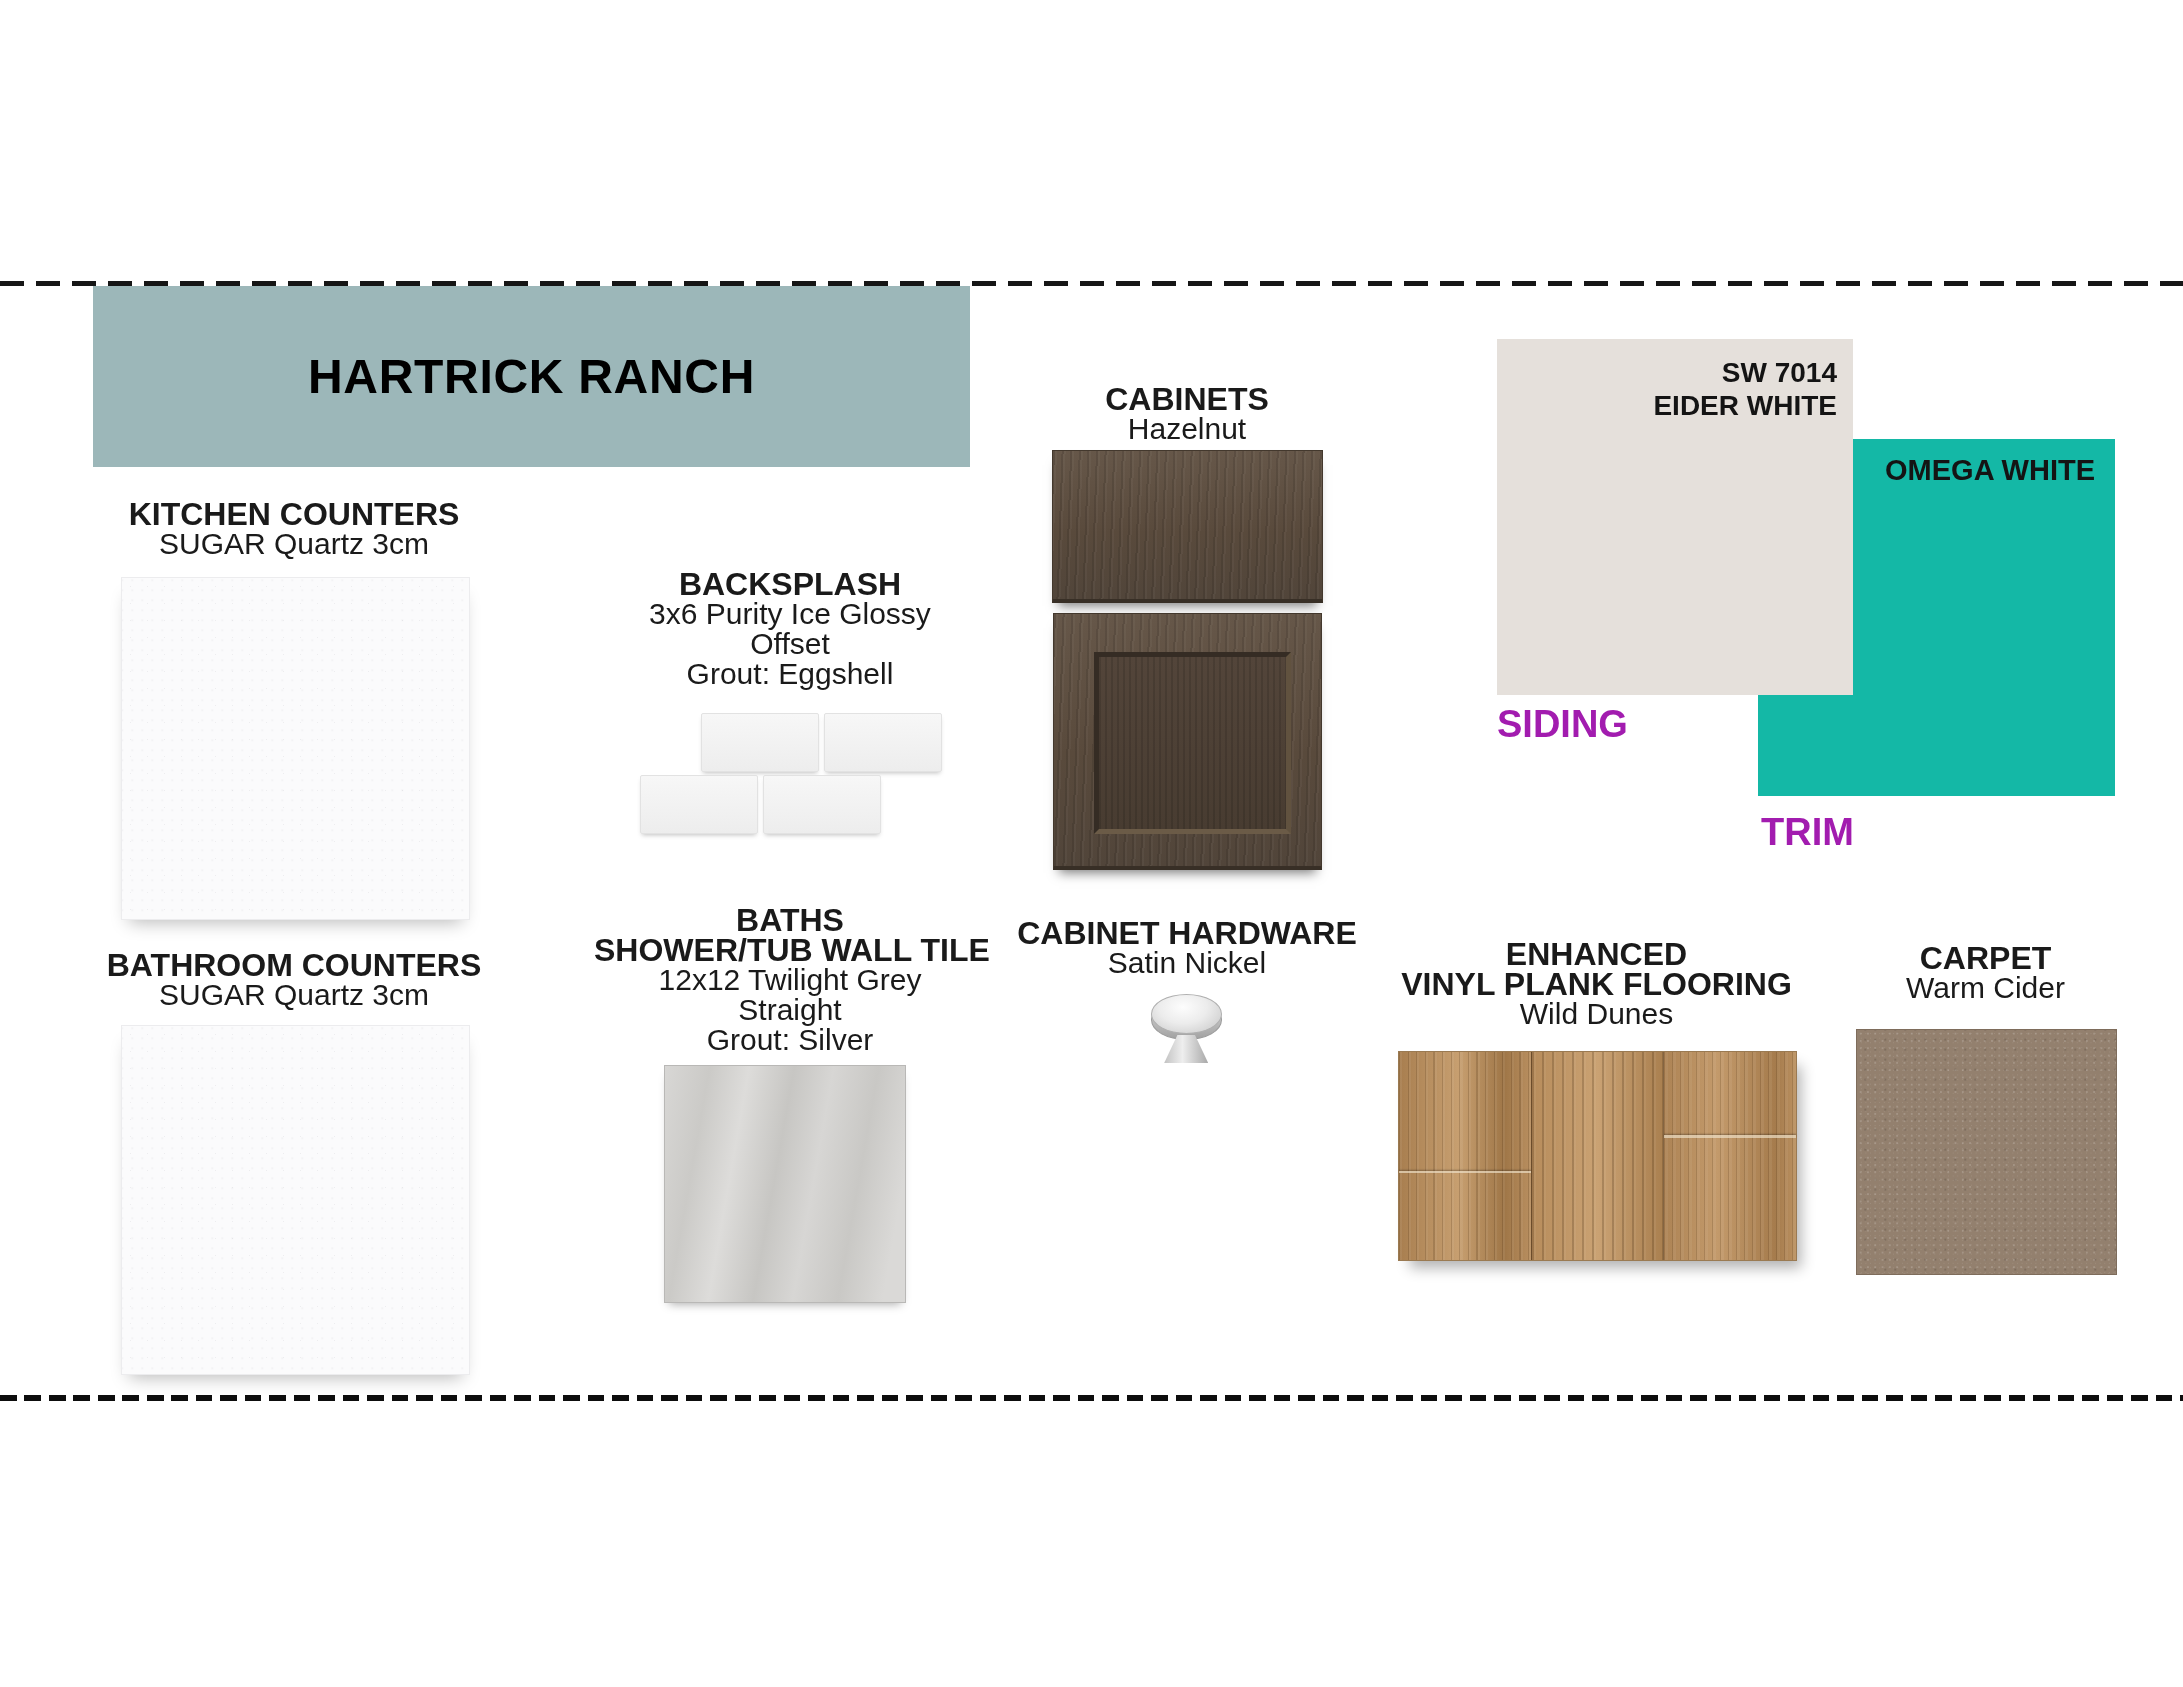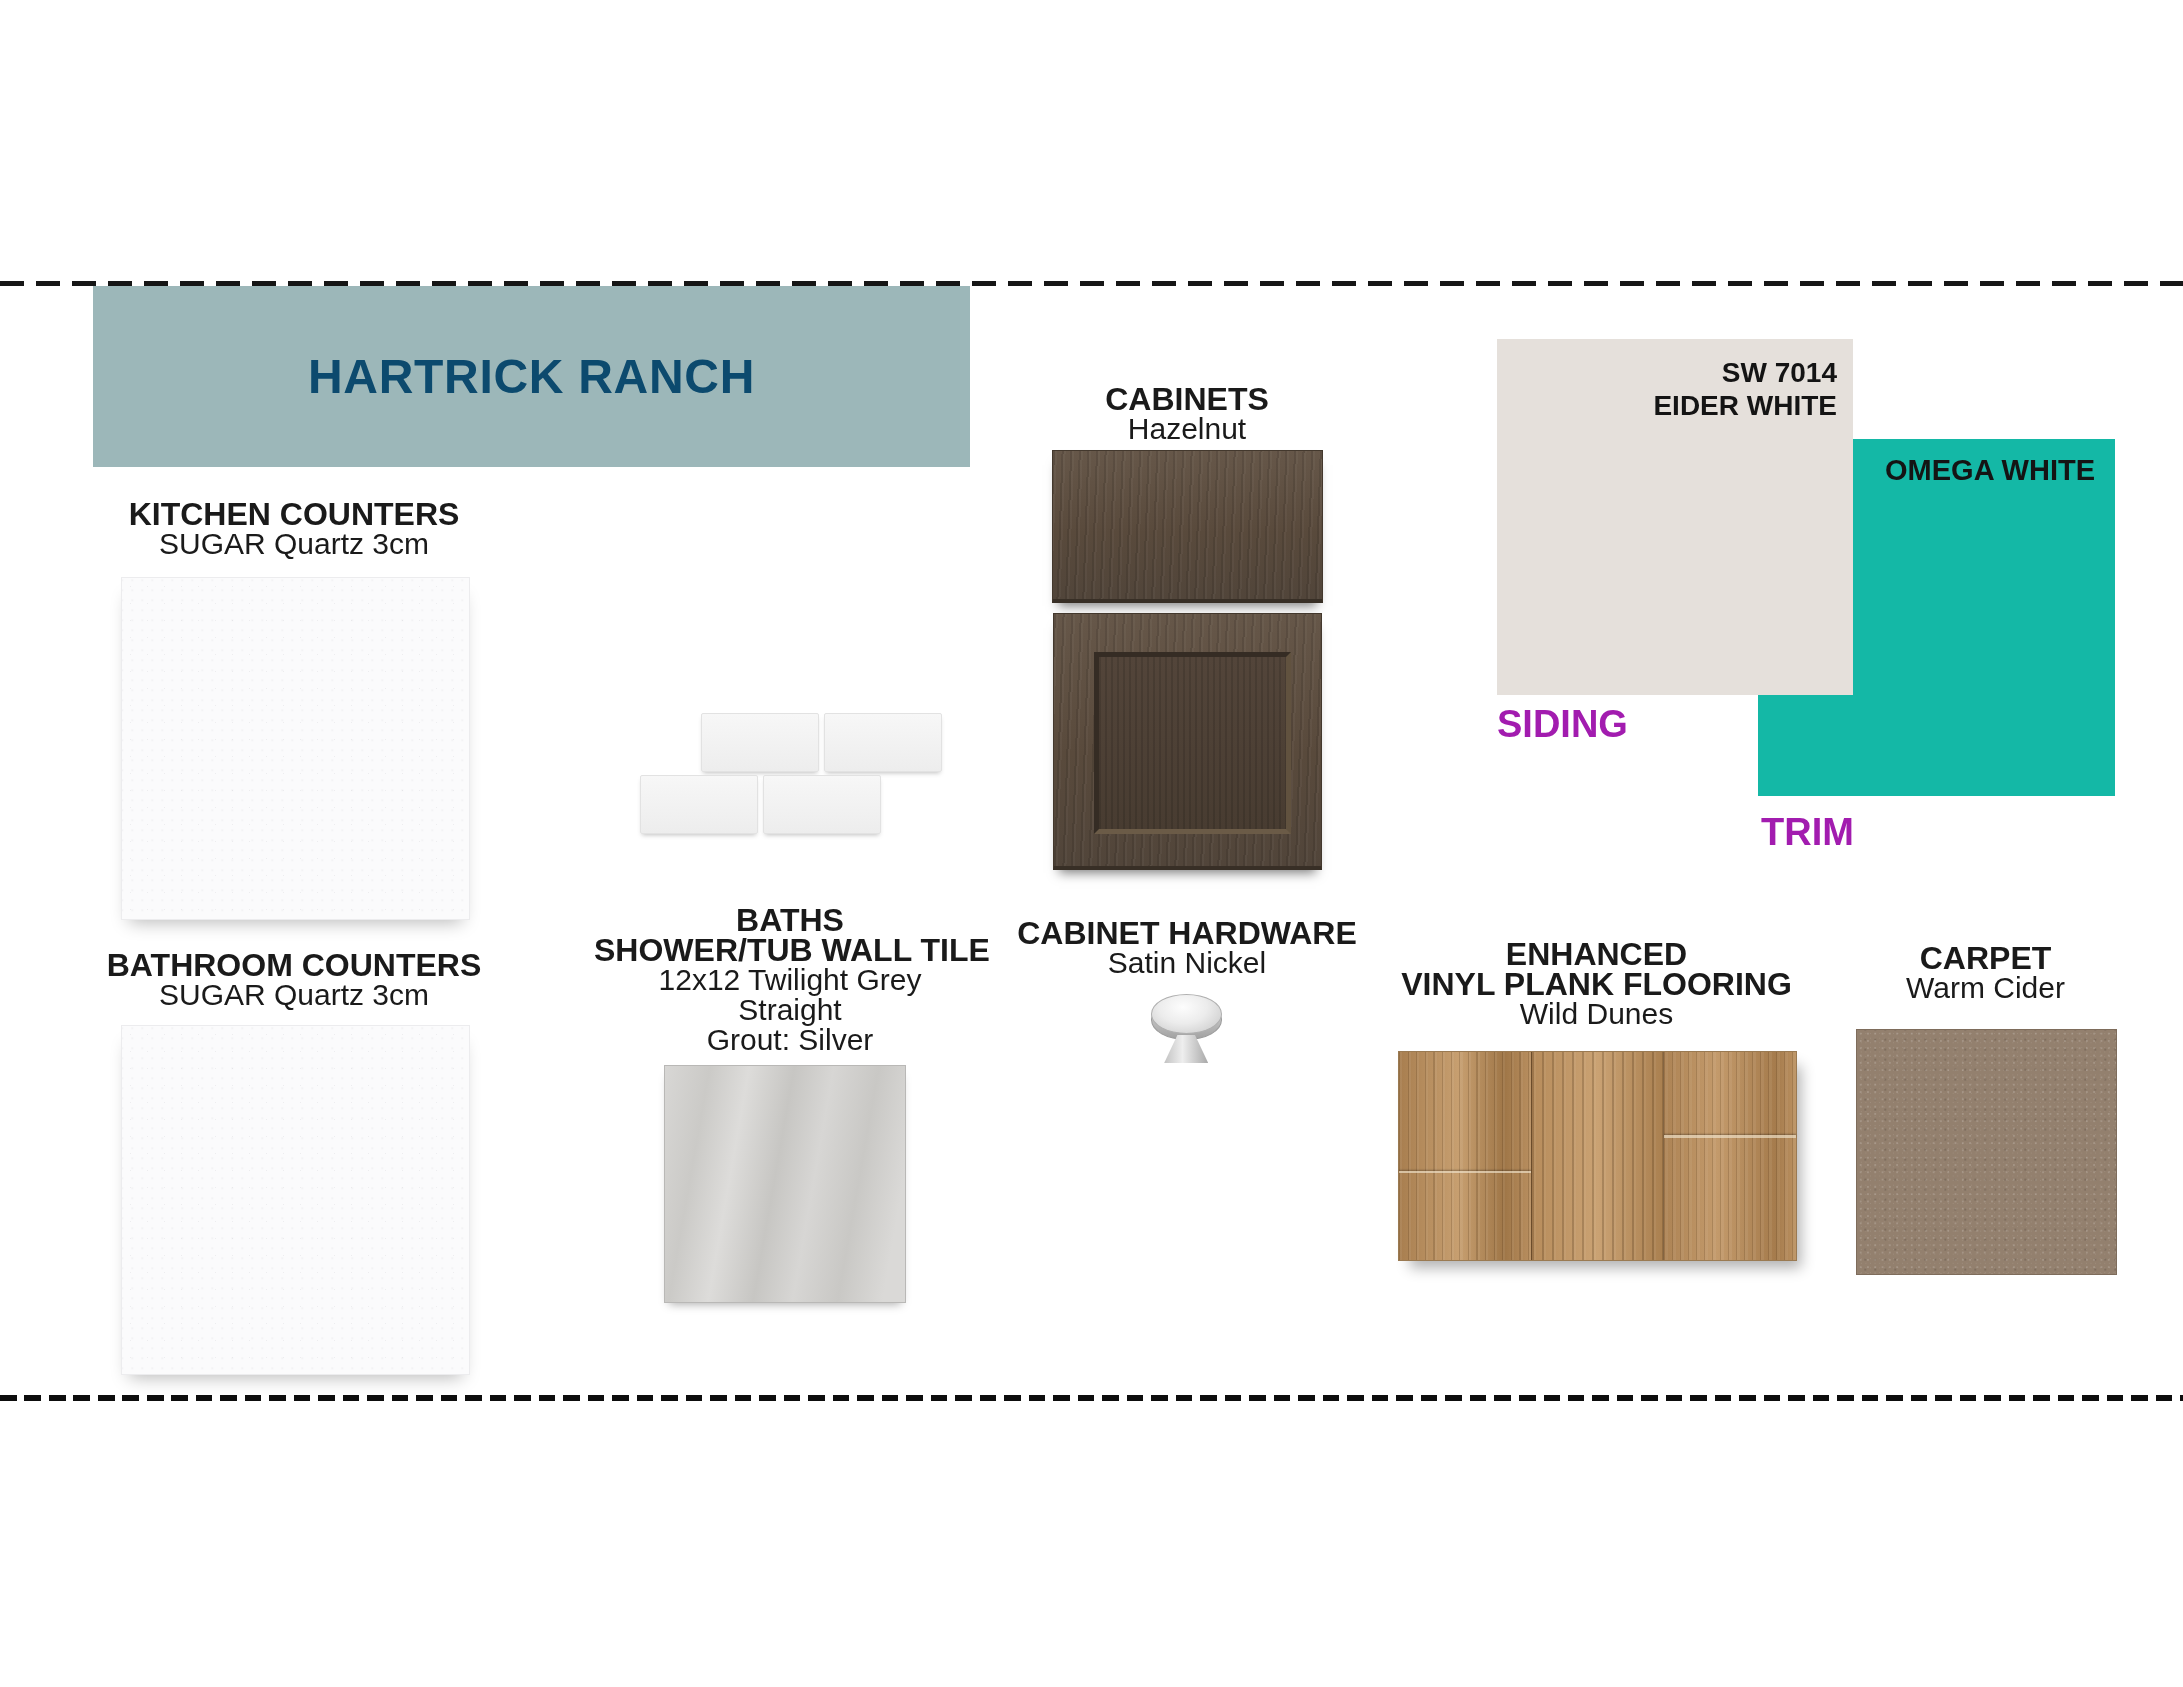--- a/index.html
+++ b/index.html
@@ -25,21 +25,21 @@
 
   
   .title-card{
     left:93px;top:286px;width:877px;height:181px;
     background:#9cb7b9;
     display:flex;flex-direction:column;justify-content:center;align-items:center;
     gap:13.2px;
   }
   .title-card .line{
     font-weight:700;font-size:48px;line-height:53px;letter-spacing:0.7px;
-    color:#0c4a6e;white-space:nowrap;
+    color:#000000;white-space:nowrap;
   }
 
   
   .label-block{text-align:center;}
   .label-block div{white-space:nowrap;}
   .lbl-b{font-weight:700;font-size:32px;line-height:30px;}
   .lbl-r{font-weight:400;font-size:30px;line-height:30px;}
 
   
   .quartz{
@@ -184,20 +184,26 @@
     <div class="lbl-r">SUGAR Quartz 3cm</div>
   </div>
   <div class="abs quartz kitchen-swatch"></div>
 
   <div class="abs label-block" style="left:98px;top:950px;width:392px;">
     <div class="lbl-b">BATHROOM COUNTERS</div>
     <div class="lbl-r">SUGAR Quartz 3cm</div>
   </div>
   <div class="abs quartz bath-swatch"></div>
 
+  <div class="abs label-block" style="left:594px;top:569px;width:392px;">
+    <div class="lbl-b">BACKSPLASH</div>
+    <div class="lbl-r">3x6 Purity Ice Glossy</div>
+    <div class="lbl-r">Offset</div>
+    <div class="lbl-r">Grout: Eggshell</div>
+  </div>
   <div class="abs subway" style="left:701px;top:713px;"></div>
   <div class="abs subway" style="left:824px;top:713px;"></div>
   <div class="abs subway" style="left:640px;top:775px;"></div>
   <div class="abs subway" style="left:763px;top:775px;"></div>
 
   <div class="abs label-block" style="left:594px;top:905px;width:392px;">
     <div class="lbl-b">BATHS</div>
     <div class="lbl-b">SHOWER/TUB WALL TILE</div>
     <div class="lbl-r">12x12 Twilight Grey</div>
     <div class="lbl-r">Straight</div>

